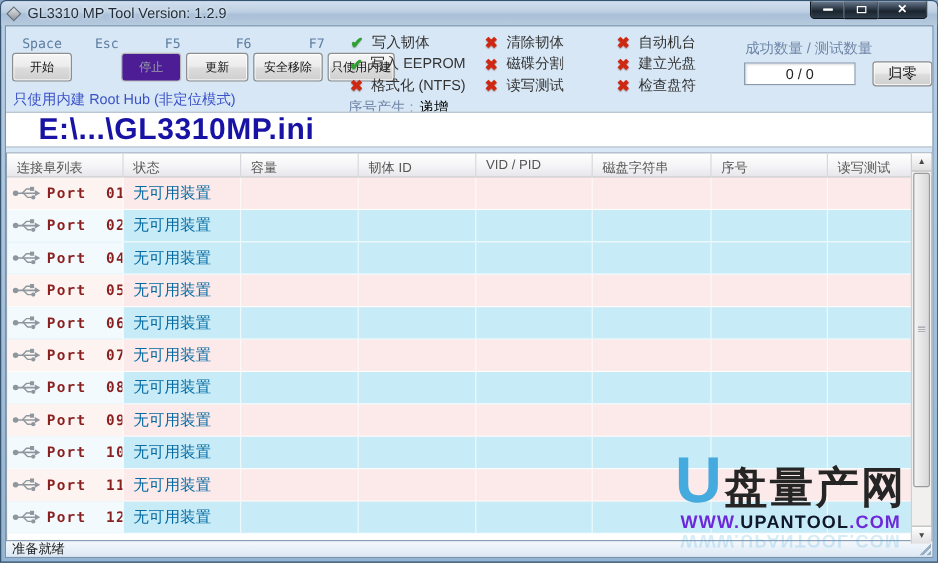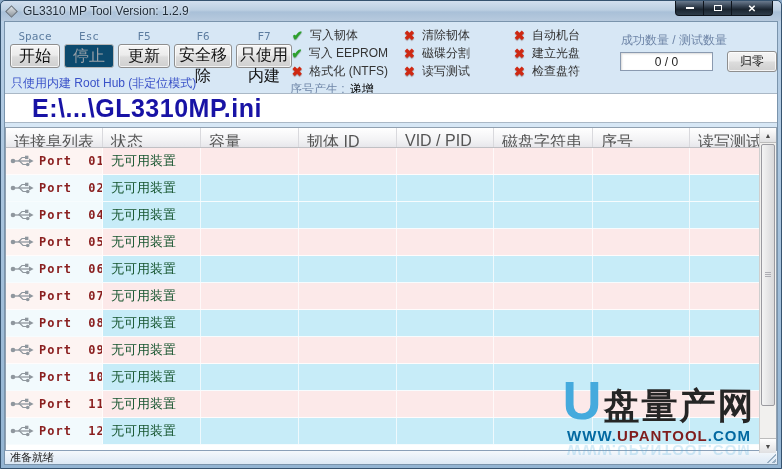--- a/index.html
+++ b/index.html
@@ -31,26 +31,26 @@
   
   .client { position:absolute; top:20px; left:3px; right:3px; bottom:3px;
     background:#d7e7f5; border:1px solid #7a94ac; overflow:hidden; }
 
   
   .keys { position:absolute; left:5px; top:8px; display:flex; gap:4px; }
   .key { text-align:center; font-family:"DejaVu Sans Mono",monospace; font-size:11px; color:#5d7da0; }
   .keys .key:nth-child(1){width:50px}.keys .key:nth-child(2){width:50px}.keys .key:nth-child(3){width:52px}
   .keys .key:nth-child(4){width:58px}.keys .key:nth-child(5){width:56px}
   .btns { position:absolute; left:5px; top:22px; display:flex; gap:4px; }
-  button.tb { height:24px; font-size:16px; color:#111; font-family:"Liberation Sans",sans-serif;
+  button.tb { height:24px; font-size:10px; color:#111; font-family:"Liberation Sans",sans-serif;
     background:linear-gradient(180deg,#f5f5f5,#ececec 45%,#dcdcdc 55%,#cfcfcf);
     border:1px solid #8e8e8e; border-radius:3px; box-shadow:inset 0 0 0 1px rgba(255,255,255,.75); }
   .btns button:nth-child(1){width:50px}.btns button:nth-child(2){width:50px}.btns button:nth-child(3){width:52px}
   .btns button:nth-child(4){width:58px}.btns button:nth-child(5){width:56px}
-  button.tb:disabled { color:#9ba1a8; background:#0c4a6e; border-color:#b7b7b7; box-shadow:none; }
+  button.tb:disabled { color:#9ba1a8; background:#4c1d95; border-color:#b7b7b7; box-shadow:none;margin-left:37px; }
   .hub-note { position:absolute; left:6px; top:53px; font-size:12px; color:#3a52c8; }
 
   
   .opt-col { position:absolute; top:4px; }
   .opt-col.c1 { left:285px; } .opt-col.c2 { left:397px; } .opt-col.c3 { left:507px; }
   .opt-item { display:flex; align-items:center; height:18px; gap:5px; }
   .opt-icon { width:15px; font-size:13px; font-weight:bold; line-height:1; text-align:center; }
   .chk { color:#2da02d; text-shadow:0 1px 1px rgba(20,80,20,.45); }
   .crx { color:#cf2812; text-shadow:0 1px 1px rgba(90,20,10,.45); }
   .opt-label { font-size:12px; color:#333; white-space:nowrap; }
@@ -69,32 +69,32 @@
   
   .filename-band { position:absolute; left:0; right:0; top:71px; height:30px; background:#ffffff;
     border-top:1px solid #aab8c6; border-bottom:1px solid #aab8c6; display:flex; align-items:center; }
   .filename-text { padding-left:27px; font-size:25px; font-weight:bold; color:#1813a5; letter-spacing:.5px;text-align:right; }
 
   
   .table { position:absolute; left:0; right:0; top:105px; height:327px; background:#fff;
     border:1px solid #90a0b0; }
   .thead { display:flex; height:20px;
     background:linear-gradient(180deg,#ffffff,#f3f3f5 60%,#e7e7eb); border-bottom:1px solid #c0c0c4; }
-  .hcell { font-size:16px; color:#555; padding:4px 0 0 8px; border-right:1px solid #d9d9dd; white-space:nowrap; overflow:hidden; }
+  .hcell { font-size:11px; color:#555; padding:4px 0 0 8px; border-right:1px solid #d9d9dd; white-space:nowrap; overflow:hidden; }
   .c0{width:97px} .c1{width:98px} .c2{width:98px} .c3{width:98px}
   .c4{width:97px} .c5{width:99px} .c6{width:97px} .c7{flex:1}
   .tbody { position:absolute; top:20px; left:0; right:0; bottom:0; overflow:hidden; }
   .trow { display:flex; height:27px; border-bottom:1px solid rgba(255,255,255,.85); }
   .cell { border-right:1px solid rgba(255,255,255,.7); display:flex; align-items:center; overflow:hidden; white-space:nowrap; }
   .cell.c0 { padding-left:3px; gap:4px; }
   .r-pink { background:#fce9e9; } .r-pink .c0 { background:#fdf4f2; }
   .r-blue { background:#c7ecf8; } .r-blue .c0 { background:#f2fafd; }
   .port-label { font-family:"DejaVu Sans Mono",monospace; font-size:12px; font-weight:bold;
     color:#8a1f1f; white-space:pre; letter-spacing:1px; }
-  .cell.status { font-size:13px; color:#14532d; padding-left:8px; }
+  .cell.status { font-size:13px; color:#0369a1; padding-left:8px; }
   .cell.dat { font-size:12px; color:#6b5248; padding-left:8px; }
   .row-icon { width:26px; height:16px; flex:none; }
 
   
   .vscroll { position:absolute; top:0; right:0; bottom:0; width:17px; background:#f1f0ee;
     border-left:1px solid #cfcfcf; z-index:5; }
   .vs-btn { height:15px; display:flex; align-items:center; justify-content:center; font-size:7px; color:#4a4a4a;
     background:linear-gradient(180deg,#fefefe,#e0e0e2); border-bottom:1px solid #bcbcbc; }
   .vs-btn.down { position:absolute; bottom:0; left:0; right:0; border-top:1px solid #bcbcbc; border-bottom:none; }
   .vs-thumb { position:absolute; left:1px; right:1px; top:16px; height:262px;
@@ -102,21 +102,21 @@
   .vs-thumb::after { content:""; position:absolute; left:3px; right:3px; top:50%; margin-top:-3px; height:5px;
     background:repeating-linear-gradient(180deg,#aeaeb4 0 1px,transparent 1px 2px); }
 
   
   .watermark { position:absolute; right:6px; top:356px; width:224px; text-align:center; z-index:6;
     pointer-events:none; line-height:1; }
   .wm-logo { display:flex; align-items:flex-end; justify-content:center; gap:2px; }
   .wm-u { font-size:54px; font-weight:bold; color:#45aadd; line-height:.85; }
   .wm-name { font-size:36px; font-weight:bold; color:#252525; letter-spacing:2px; }
   .wm-url { margin-top:4px; font-size:15px; font-weight:bold; letter-spacing:1px; }
-  .wm-url .b { color:#0369a1; } .wm-url .r { color:#7f1d1d; }
+  .wm-url .b { color:#6d28d9; } .wm-url .r { color:#0f172a; }
   .wm-reflect { opacity:.22; transform:scaleY(-1); font-size:15px; font-weight:bold; letter-spacing:1px; color:#45aadd; }
 
   
   .statusbar { position:absolute; left:0; right:0; bottom:0; height:14px;
     background:linear-gradient(180deg,#f4f8fc,#dce8f4); border-top:1px solid #8aa0b8;
     display:flex; align-items:center; padding-left:5px; font-size:11px; color:#222; }
   .grip { position:absolute; right:1px; bottom:1px; width:12px; height:12px;
     background:repeating-linear-gradient(135deg,transparent 0 2px,#9ab0c4 2px 4px);
     clip-path:polygon(100% 0,100% 100%,0 100%); }
 </style>

